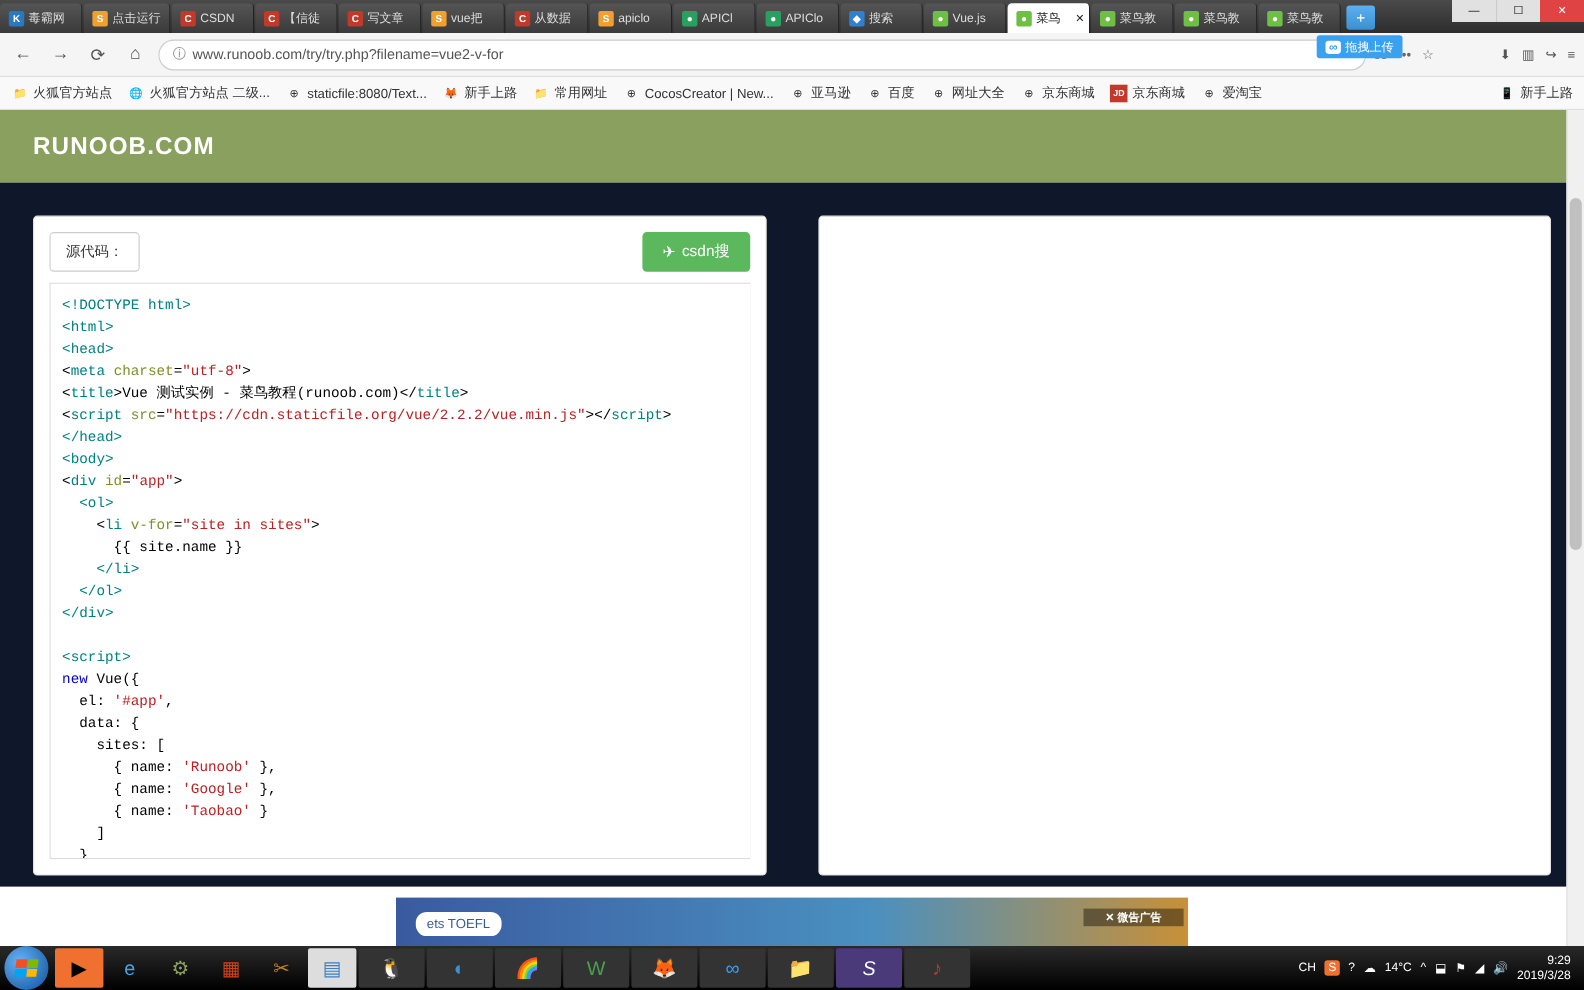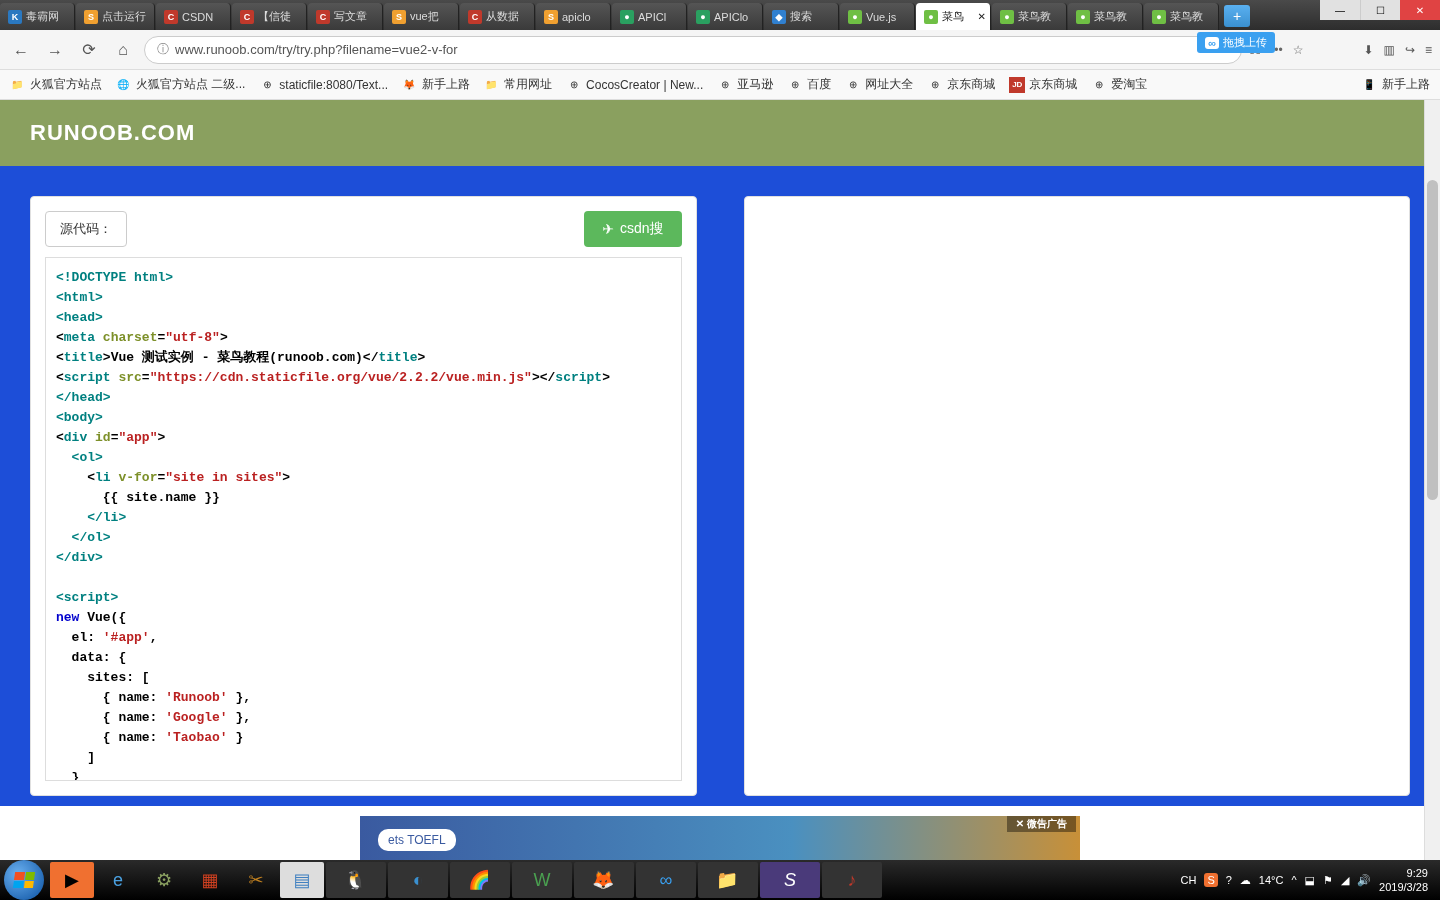--- a/index.html
+++ b/index.html
@@ -178,21 +178,21 @@
 .page-logo {
   font-family: 'Arial Black', Impact, sans-serif;
   font-size: 22px;
   letter-spacing: 1px;
   color: #fff;
   font-weight: 900;
 }
 
 
 .content {
-  background: #1d4ed8;
+  background: #0f172a;
   padding: 30px 30px 10px 30px;
   display: flex;
   gap: 47px;
   height: 640px;
 }
 .panel {
   background: #fff;
   border: 1px solid #e0e0e0;
   border-radius: 4px;
   flex: 1;
@@ -229,21 +229,20 @@
 .code-area {
   flex: 1;
   border: 1px solid #ddd;
   background: #fff;
   font-family: Consolas, 'Courier New', monospace;
   font-size: 13px;
   line-height: 20px;
   padding: 10px;
   overflow-y: scroll;
   white-space: pre;
-  font-weight: bold;
 }
 .code-area .tag { color: #008080; }
 .code-area .attr { color: #7d9029; }
 .code-area .str { color: #ba2121; }
 .code-area .kw { color: #0000cd; }
 
 .result-area {
   flex: 1;
   padding: 20px 30px;
   font-size: 15px;
@@ -274,24 +273,24 @@
   background: #fff;
   color: #3a5aa0;
   font-size: 12px;
   padding: 4px 10px;
   border-radius: 10px;
   margin: 0 18px;
   font-weight: normal;
 }
 .ad-close {
   position: absolute;
-  top: 0; right: 4px;
+  top: 10px; right: 4px;
   font-size: 10px;
   background: rgba(0,0,0,.4);
-  padding: 1px 9px;
+  padding: 1px 20px;
 }
 
 
 .page-scroll {
   position: absolute;
   right: 0;
   top: 100px;
   width: 16px;
   bottom: 40px;
   background: #f0f0f0;

